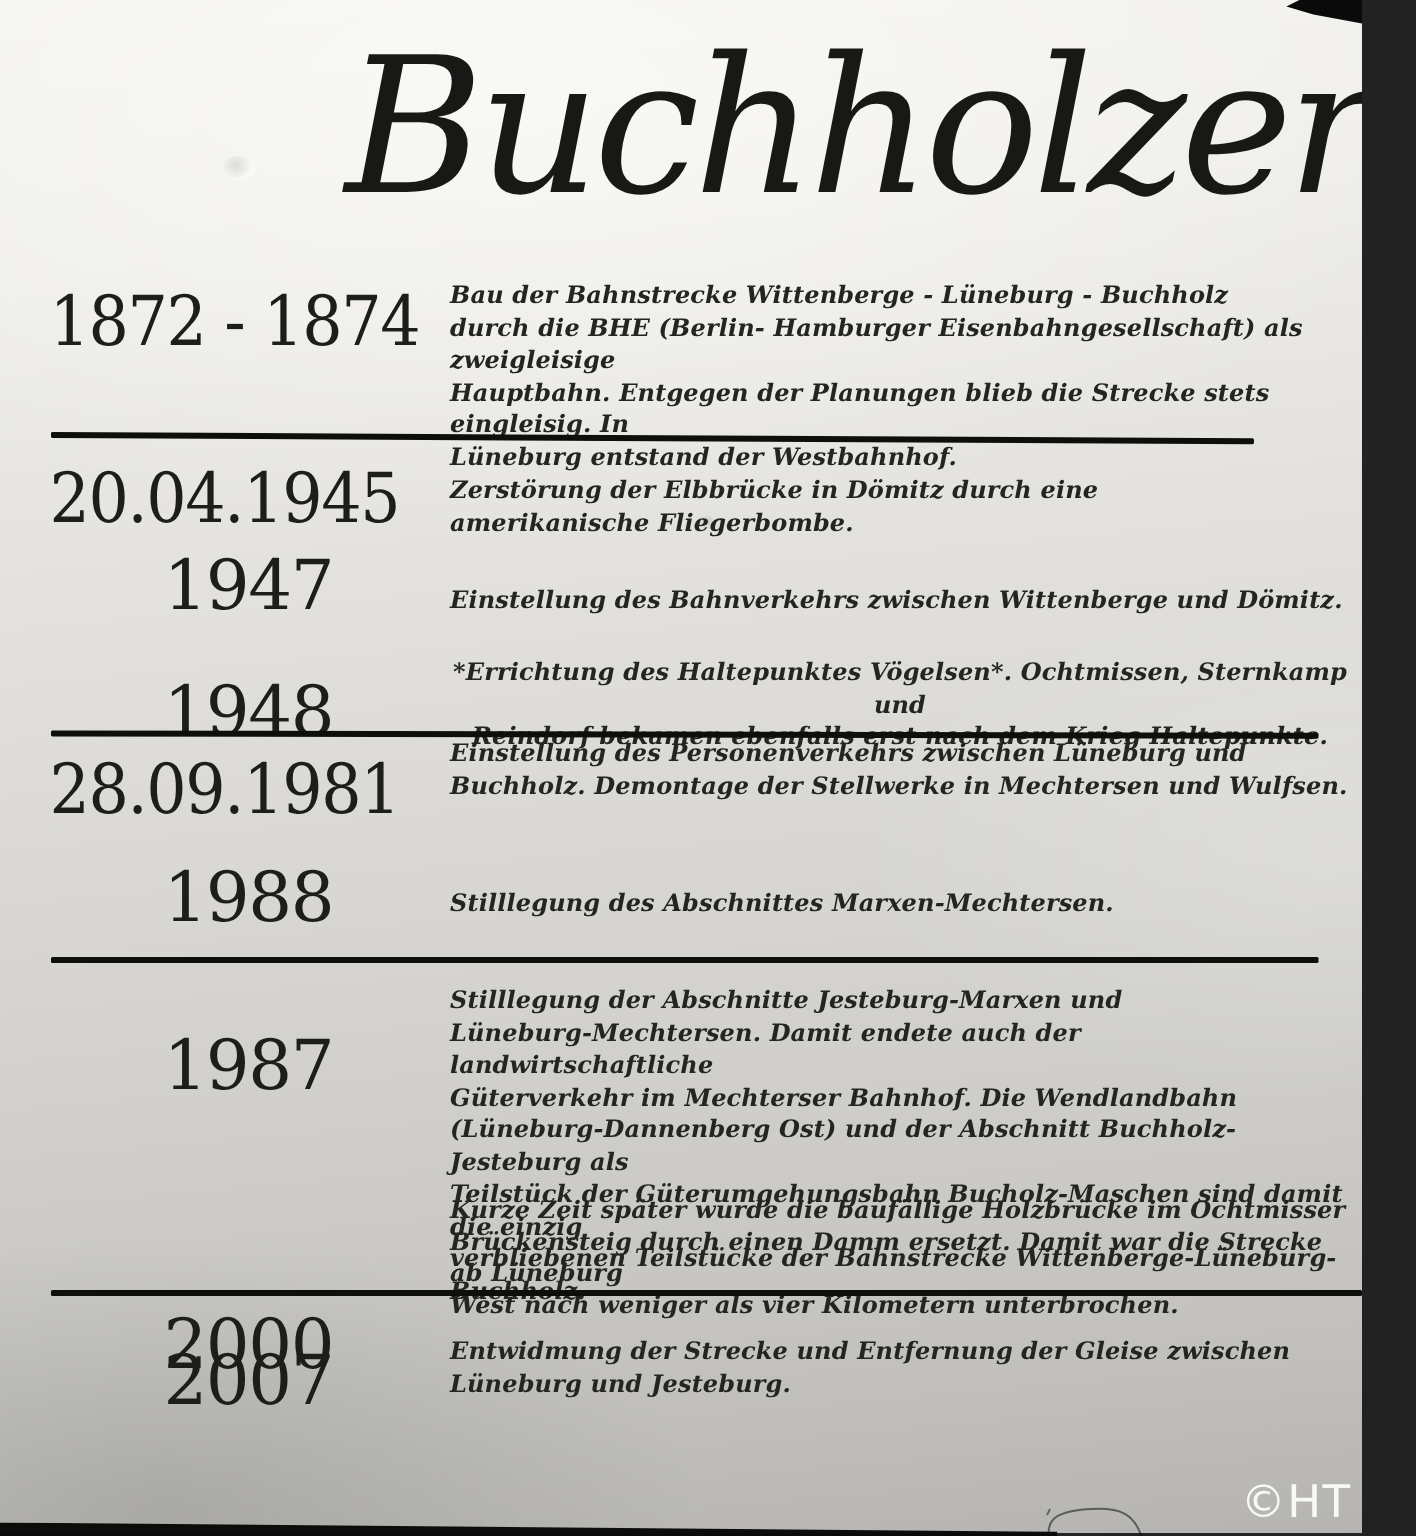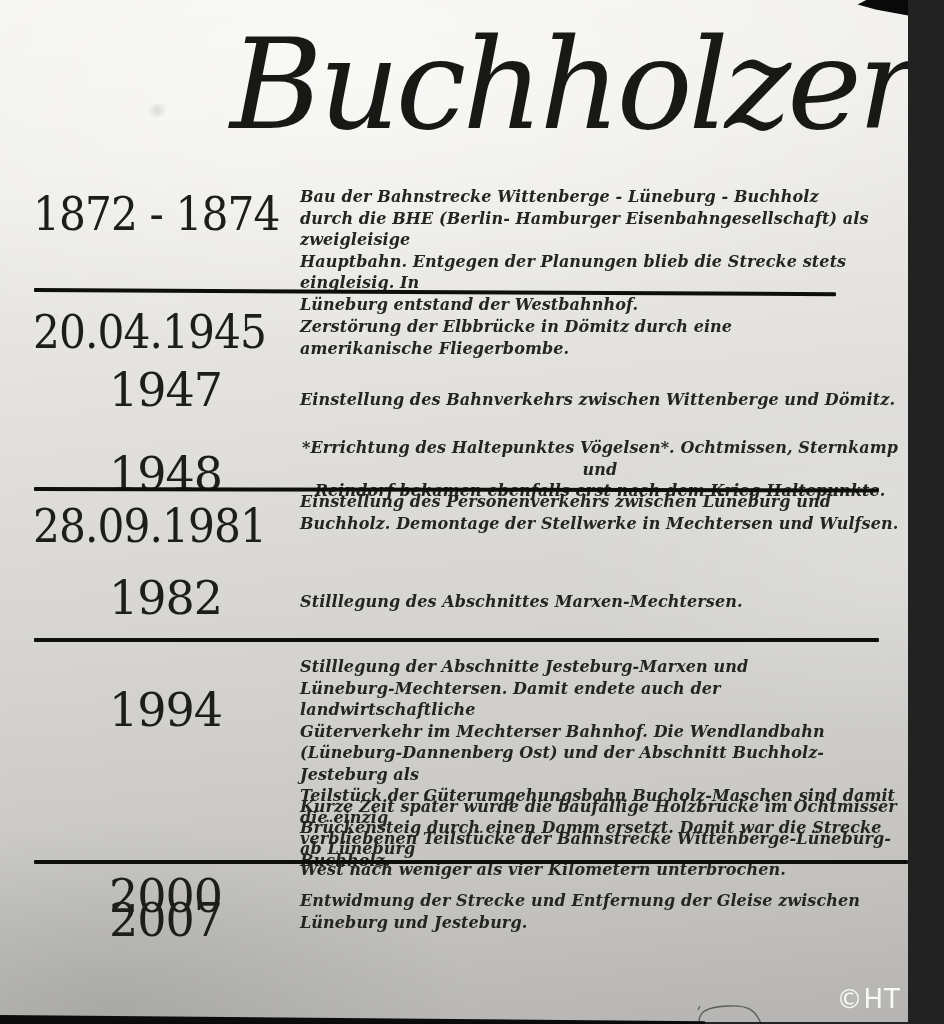--- a/index.html
+++ b/index.html
@@ -63,21 +63,21 @@
     box-shadow: inset -2px -2px 3px rgba(255,255,255,0.5);
   }
   .dent-b {
     position: absolute; left: 466px; top: 344px; width: 12px; height: 9px;
     border-radius: 50%;
     background: radial-gradient(circle at 45% 40%, rgba(0,0,0,0.12), rgba(0,0,0,0) 65%);
   }
   .watermark {
     position: absolute; top: 984px; right: 7px;
     font-family: "DejaVu Sans", sans-serif;
-    font-size: 26px; font-weight: 400; letter-spacing: 1px;
+    font-size: 30px; font-weight: 400; letter-spacing: 1px;
     color: rgba(252,252,250,0.95);
   }
   .scribble { position: absolute; left: 690px; top: 1000px; }
 </style>
 </head>
 <body>
 
 <div id="photo">
 
   <div class="grain"></div>
@@ -104,26 +104,26 @@
   <div class="date centered" style="top:430px;margin-top:20px;">1948</div>
   <div class="desc" style="top:437px;text-align:center;">*Errichtung des Haltepunktes Vögelsen*. Ochtmissen, Sternkamp und
 Reindorf bekamen ebenfalls erst nach dem Krieg Haltepunkte.</div>
 
   <div class="rule" style="left:34px; top:487px; width:845px; transform:rotate(0.1deg); transform-origin:left;"></div>
 
   <div class="date" style="left:33px; top:502px;">28.09.1981</div>
   <div class="desc" style="top:491px;">Einstellung des Personenverkehrs zwischen Lüneburg und
 Buchholz. Demontage der Stellwerke in Mechtersen und Wulfsen.</div>
 
-  <div class="date centered" style="top:574px;">1982</div>
+  <div class="date centered" style="top:574px;">1988</div>
   <div class="desc" style="top:591px;">Stilllegung des Abschnittes Marxen-Mechtersen.</div>
 
   <div class="rule" style="left:34px; top:638px; width:845px; transform:rotate(0.1deeg);"></div>
 
-  <div class="date centered" style="top:686px;">1994</div>
+  <div class="date centered" style="top:686px;">1987</div>
   <div class="desc" style="top:656px;">Stilllegung der Abschnitte Jesteburg-Marxen und
 Lüneburg-Mechtersen. Damit endete auch der landwirtschaftliche
 Güterverkehr im Mechterser Bahnhof. Die Wendlandbahn
 (Lüneburg-Dannenberg Ost) und der Abschnitt Buchholz-Jesteburg als
 Teilstück der Güterumgehungsbahn Bucholz-Maschen sind damit die einzig
 verbliebenen Teilstücke der Bahnstrecke Wittenberge-Lüneburg-Buchholz.</div>
   <div class="desc" style="top:796px; line-height:21px;">Kurze Zeit später wurde die baufällige Holzbrücke im Ochtmisser
 Brückensteig durch einen Damm ersetzt. Damit war die Strecke ab Lüneburg
 West nach weniger als vier Kilometern unterbrochen.</div>
 

